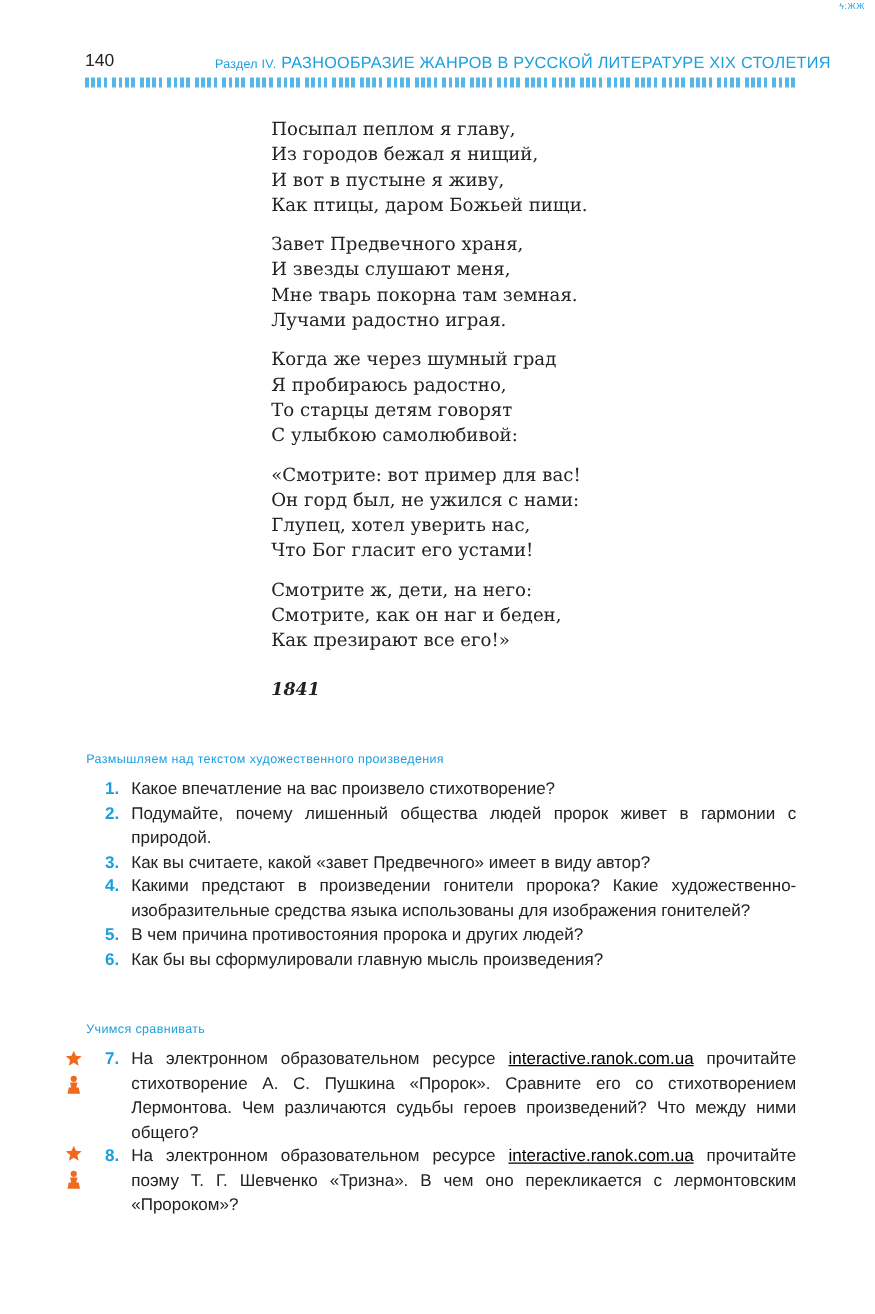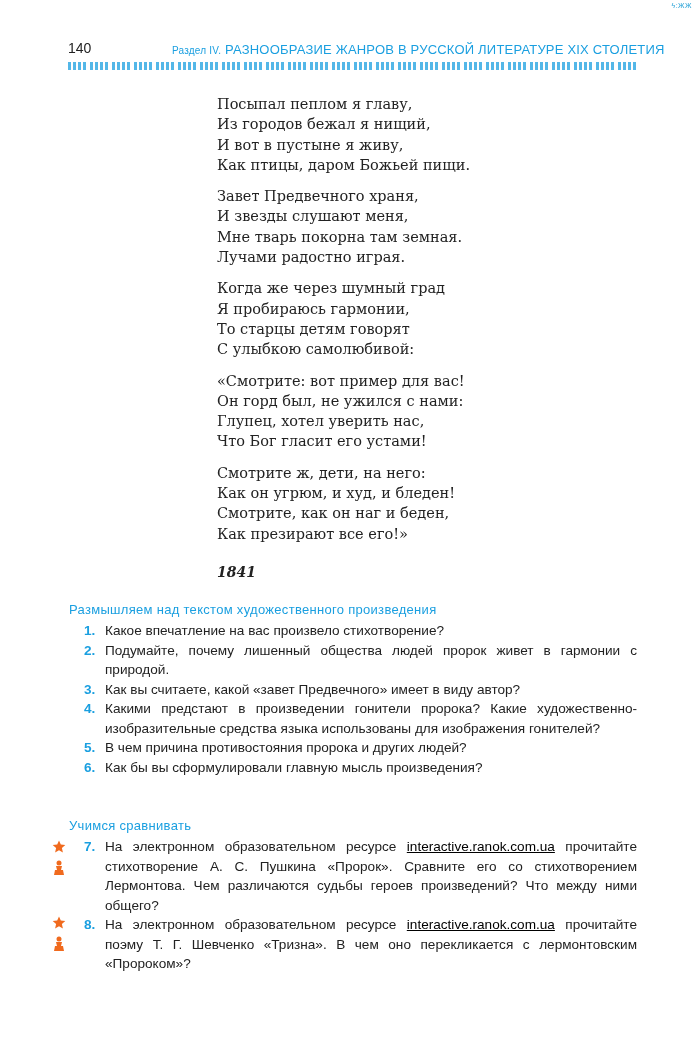--- a/index.html
+++ b/index.html
@@ -20,21 +20,21 @@
       opacity: 0.75;
     }
     .poem {
       position: absolute; left: 217px; top: 94px;
       font-family: "DejaVu Serif", serif; font-size: 14.5px; line-height: 20.3px; color: #222;
     }
     .stanza { margin-bottom: 11px; }
     .poem-line { white-space: nowrap; }
     .poem-year { font-style: italic; font-weight: bold; margin-top: 18px; font-size: 14px; }
     .section-title {
-      position: absolute; left: 69px; font-size: 13px; color: #1a9fe0; letter-spacing: 0.3px; white-space: nowrap;
+      position: absolute; left: 69px; font-size: 10px; color: #1a9fe0; letter-spacing: 0.3px; white-space: nowrap;
     }
     .q-list { position: absolute; left: 84px; width: 553px; font-size: 13.6px; line-height: 19.5px; color: #222; }
     .q-item { position: relative; padding-left: 21px; text-align: justify; }
     .q-num { position: absolute; left: 0; top: 0; font-weight: bold; color: #1a9fe0; }
     .link { color: #000000; text-decoration: underline; }
     .task-icons { position: absolute; left: 52px; width: 16px; }
     .star-icon { width: 14px; height: 14px; display: block; }
     .person-icon { width: 12px; height: 16px; display: block; margin-top: 6px; margin-left: 1px; }
   </style>
 </head>
@@ -53,33 +53,32 @@
     <div class="poem-line">Как птицы, даром Божьей пищи.</div>
   </div>
   <div class="stanza">
     <div class="poem-line">Завет Предвечного храня,</div>
     <div class="poem-line">И звезды слушают меня,</div>
     <div class="poem-line">Мне тварь покорна там земная.</div>
     <div class="poem-line">Лучами радостно играя.</div>
   </div>
   <div class="stanza">
     <div class="poem-line">Когда же через шумный град</div>
-    <div class="poem-line">Я пробираюсь гармонии,</div>
+    <div class="poem-line">Я пробираюсь радостно,</div>
     <div class="poem-line">То старцы детям говорят</div>
     <div class="poem-line">С улыбкою самолюбивой:</div>
   </div>
   <div class="stanza">
     <div class="poem-line">«Смотрите: вот пример для вас!</div>
     <div class="poem-line">Он горд был, не ужился с нами:</div>
     <div class="poem-line">Глупец, хотел уверить нас,</div>
     <div class="poem-line">Что Бог гласит его устами!</div>
   </div>
   <div class="stanza">
     <div class="poem-line">Смотрите ж, дети, на него:</div>
-    <div class="poem-line">Как он угрюм, и худ, и бледен!</div>
     <div class="poem-line">Смотрите, как он наг и беден,</div>
     <div class="poem-line">Как презирают все его!»</div>
   </div>
   <div class="poem-year">1841</div>
 </div>
 
 <div class="section-title" style="top:602px;">Размышляем над текстом художественного произведения</div>
 <div class="q-list" style="top:621px;">
   <div class="q-item"><span class="q-num">1.</span><span>Какое впечатление на вас произвело стихотворение?</span></div>
   <div class="q-item"><span class="q-num">2.</span><span>Подумайте, почему лишенный общества людей пророк живет в гармонии с природой.</span></div>

